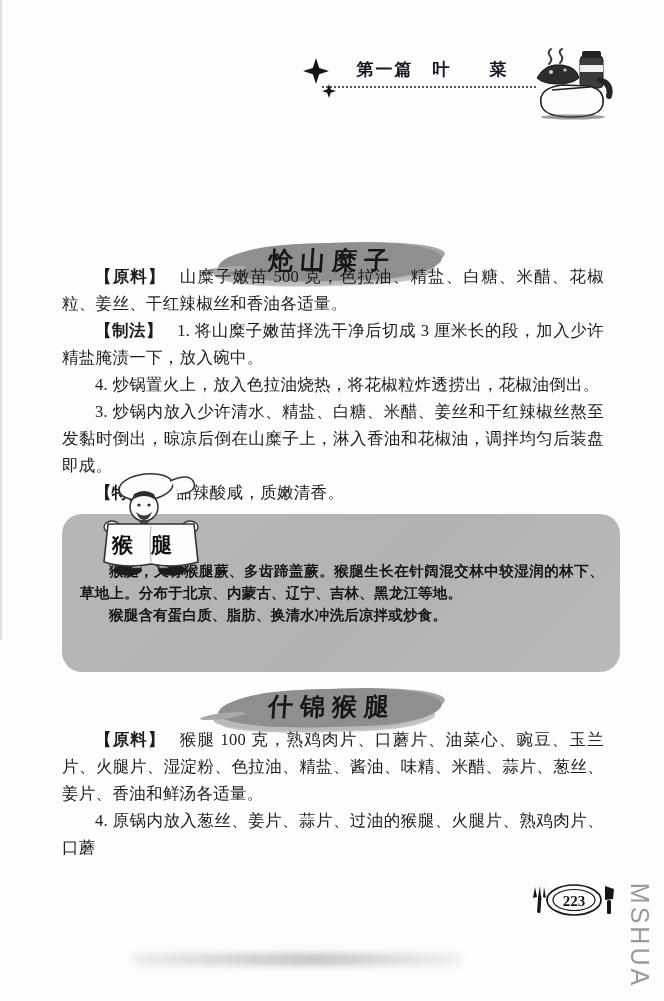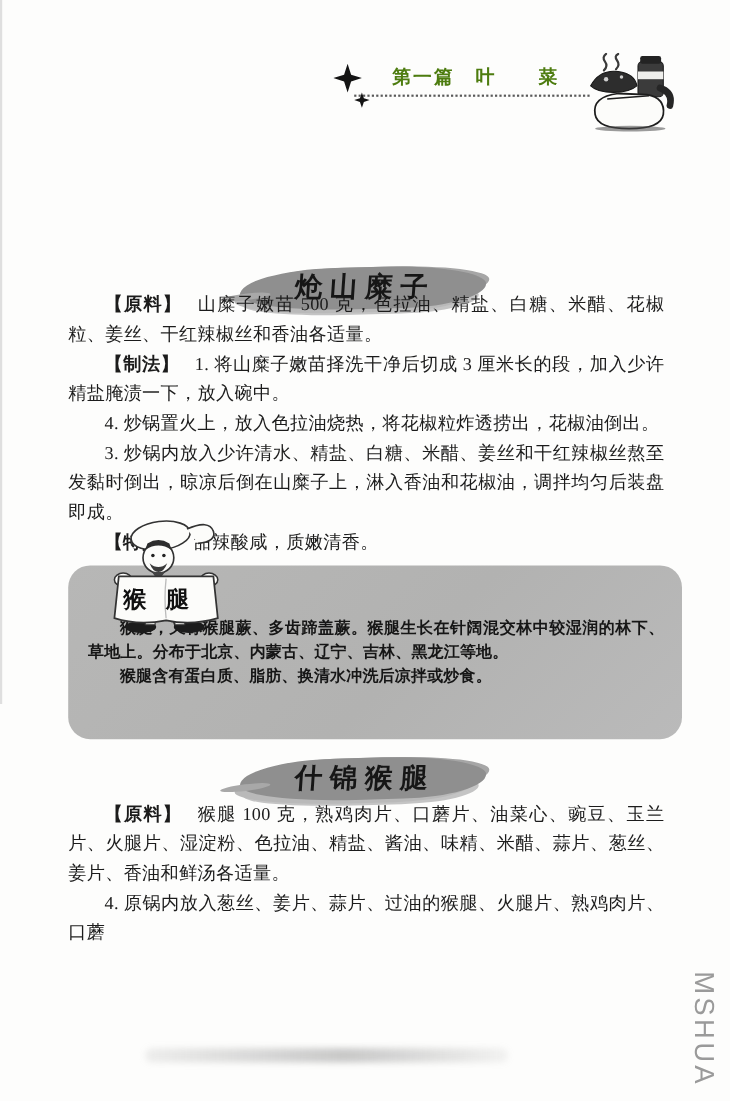--- a/index.html
+++ b/index.html
@@ -3,21 +3,21 @@
 <meta charset="utf-8">
 <style>
   html,body{margin:0;padding:0;background:#ffffff;}
   .page{
     position:relative;width:664px;height:1001px;background:#fdfdfc;
     overflow:hidden;font-family:"Liberation Serif","DejaVu Serif",serif;color:#1c1c1c;
   }
   
   .hdr-title{
     position:absolute;left:330px;top:58px;width:205px;text-align:center;
-    font-size:17px;font-weight:bold;letter-spacing:2px;color:#4d7c0f;
+    font-size:17px;font-weight:bold;letter-spacing:2px;color:#0f172a;
   }
   .hdr-dots{
     position:absolute;left:322px;top:72px;width:214px;height:14px;
     border-bottom:2px dotted #5a5a5a;
   }
   .hdr-stars{position:absolute;left:303px;top:58px;}
   .hdr-art{position:absolute;left:533px;top:48px;}
   
   .textcol{position:absolute;left:62px;width:542px;}
   .textcol p{margin:0;font-size:16.5px;line-height:27px;text-align:justify;letter-spacing:.3px;}
@@ -155,16 +155,34 @@
     <div class="brush">
       <span>什锦猴腿</span>
     </div>
   </div>
 
   <div class="textcol" style="top:726px">
     <p class="indent"><span class="lbl">【原料】</span><span>猴腿 100 克，熟鸡肉片、口蘑片、油菜心、豌豆、玉兰片、火腿片、湿淀粉、色拉油、精盐、酱油、味精、米醋、蒜片、葱丝、姜片、香油和鲜汤各适量。</span></p>
     <p class="indent">4. 原锅内放入葱丝、姜片、蒜片、过油的猴腿、火腿片、熟鸡肉片、口蘑</p>
   </div>
 
+  <div class="plate">
+    <svg width="92" height="40" viewBox="0 0 92 40">
+
+      <g>
+        <path d="M8 6 l2 10 l-4 1 Z M13 5 l1 11 l-3 0 Z M17 6 l-1 10 l3 1 Z" fill="#151515"></path>
+        <rect x="10.6" y="15" width="3.4" height="17" rx="1.4" fill="#151515" transform="rotate(4 12 23)"></rect>
+      </g>
+
+      <ellipse cx="47" cy="19" rx="27" ry="15" fill="#fdfdfc" stroke="#151515" stroke-width="1.7"></ellipse>
+      <ellipse cx="47" cy="19" rx="21" ry="10.5" fill="none" stroke="#151515" stroke-width="1.2"></ellipse>
+      <text x="47" y="25" text-anchor="middle" font-size="15" font-weight="bold" fill="#111">223</text>
+
+      <g>
+        <path d="M78 5 l9 3 l-1 10 l-8 1 Z" fill="#151515"></path>
+        <rect x="80" y="19" width="4" height="14" rx="1.6" fill="#151515"></rect>
+      </g>
+    </svg>
+  </div>
 
   <div class="watermark">MSHUA</div>
 
 </div>
 
 </body></html>

